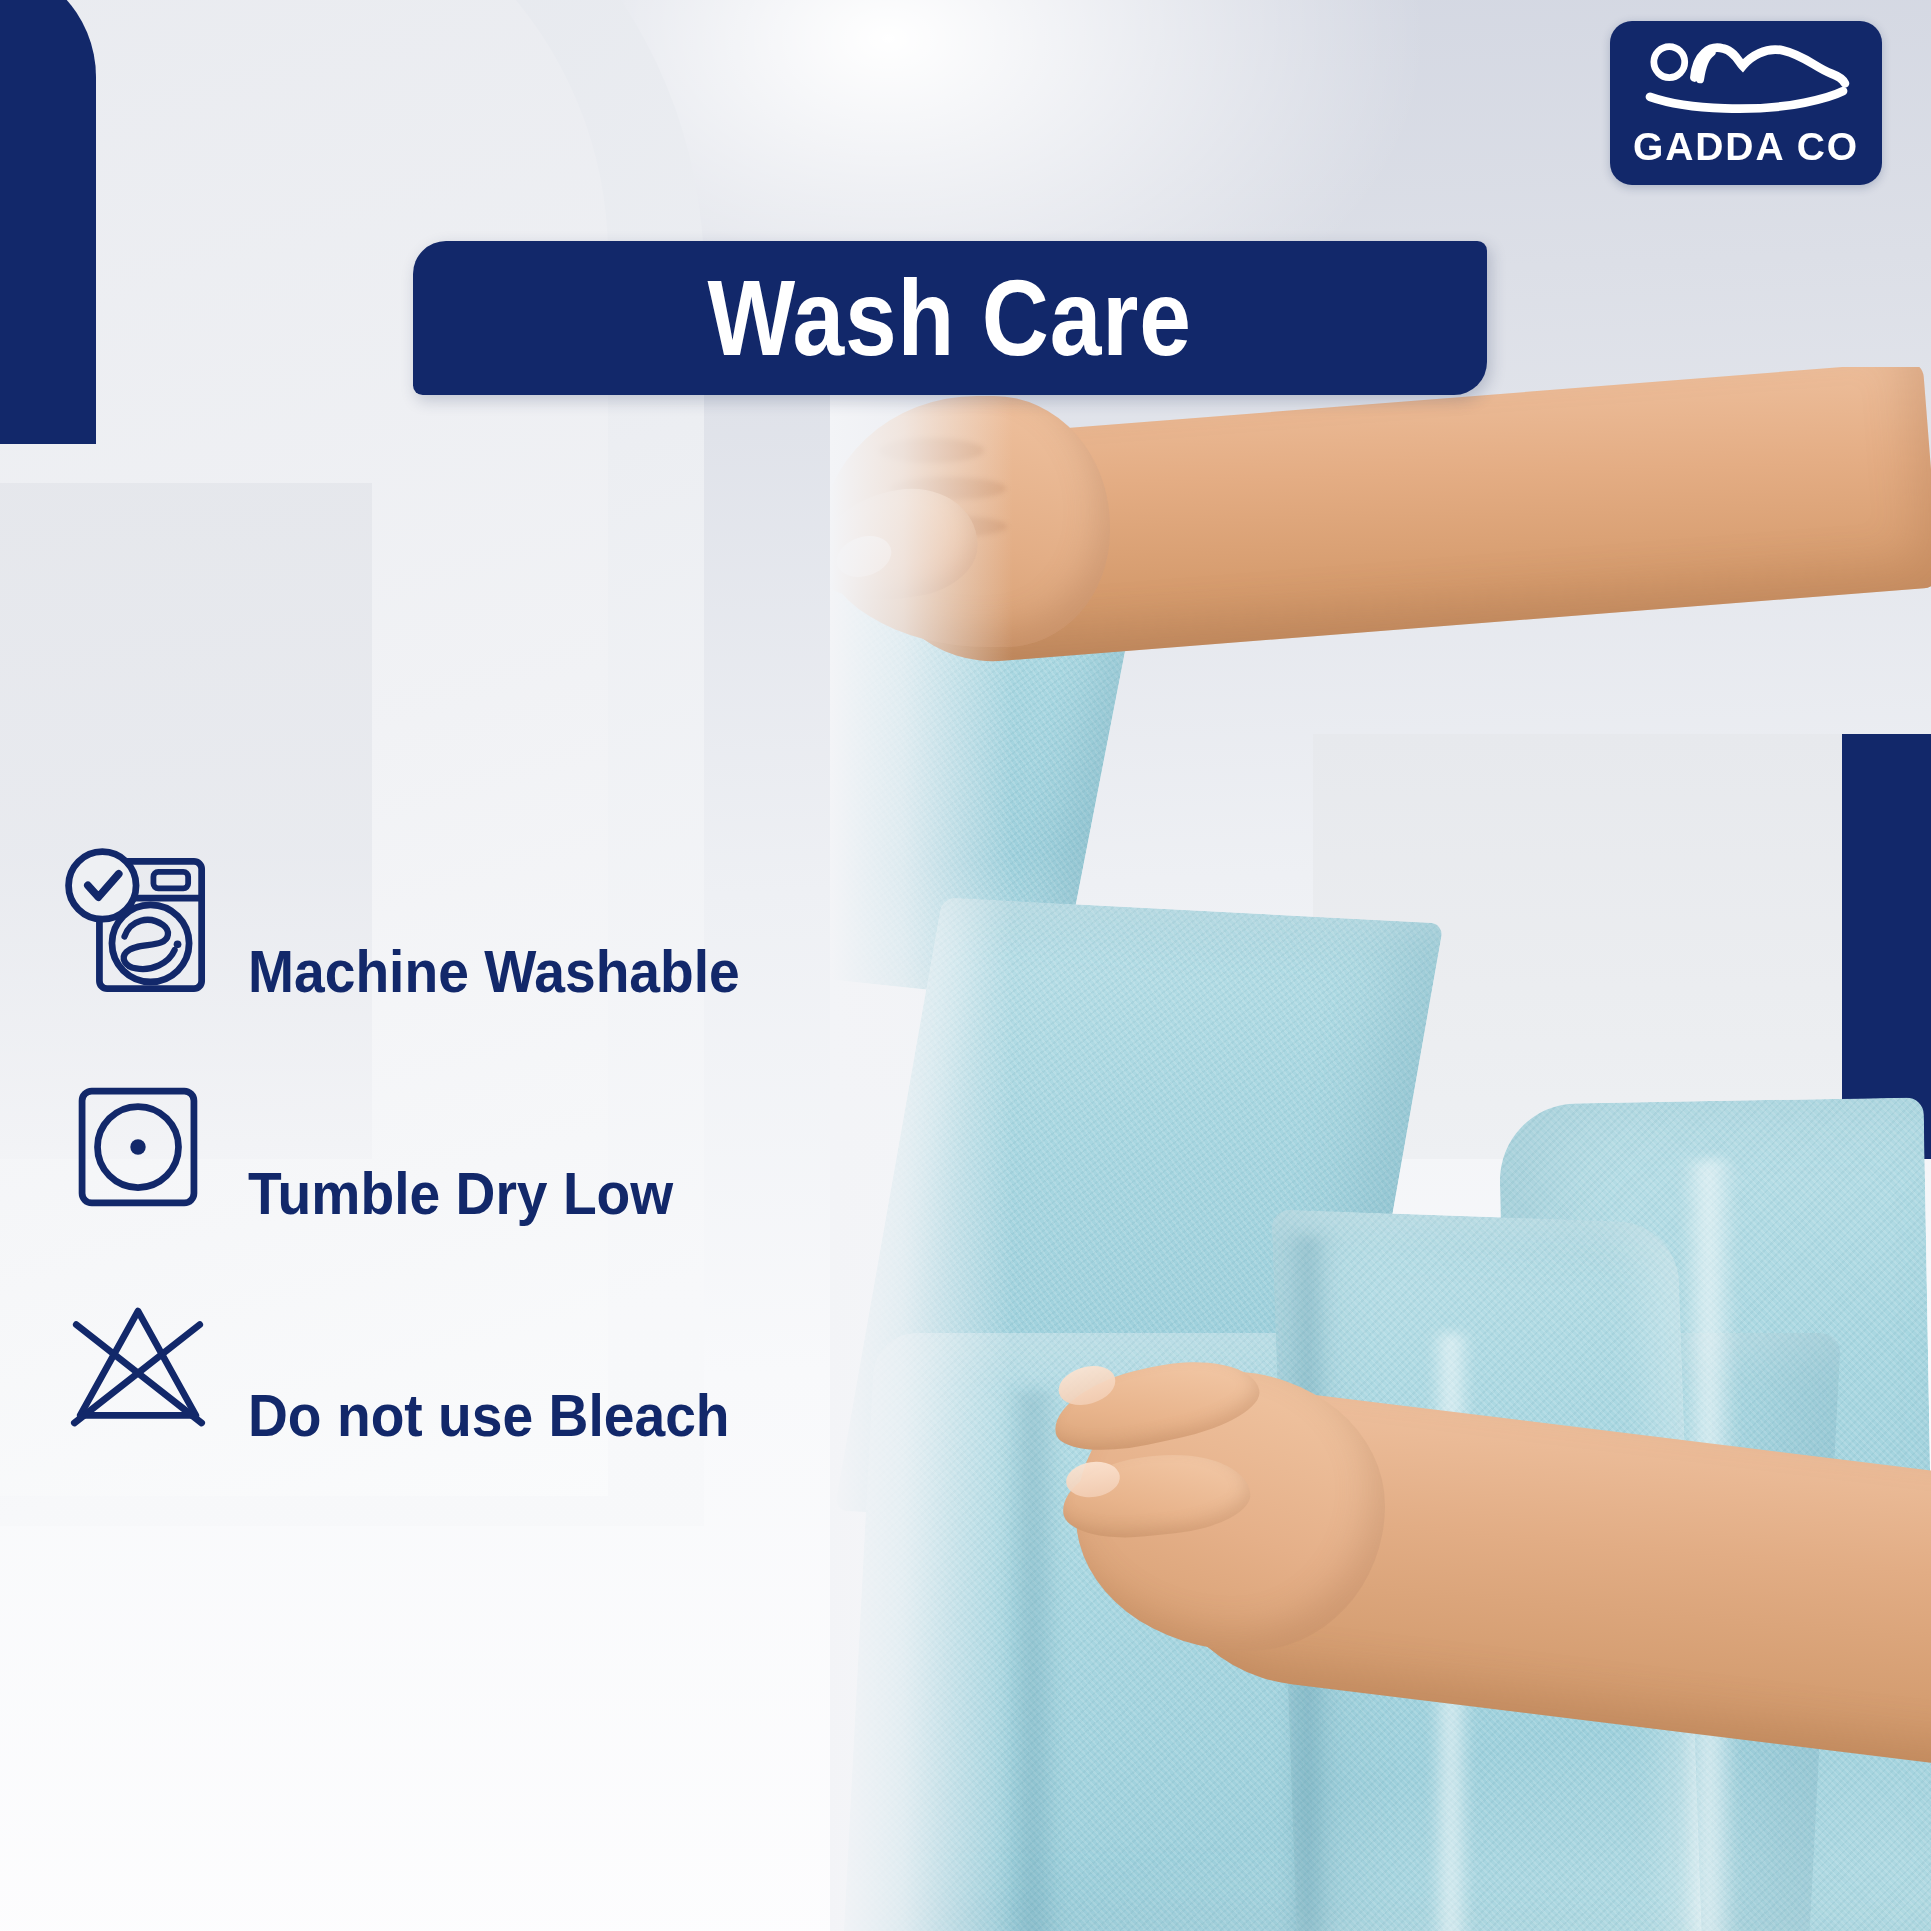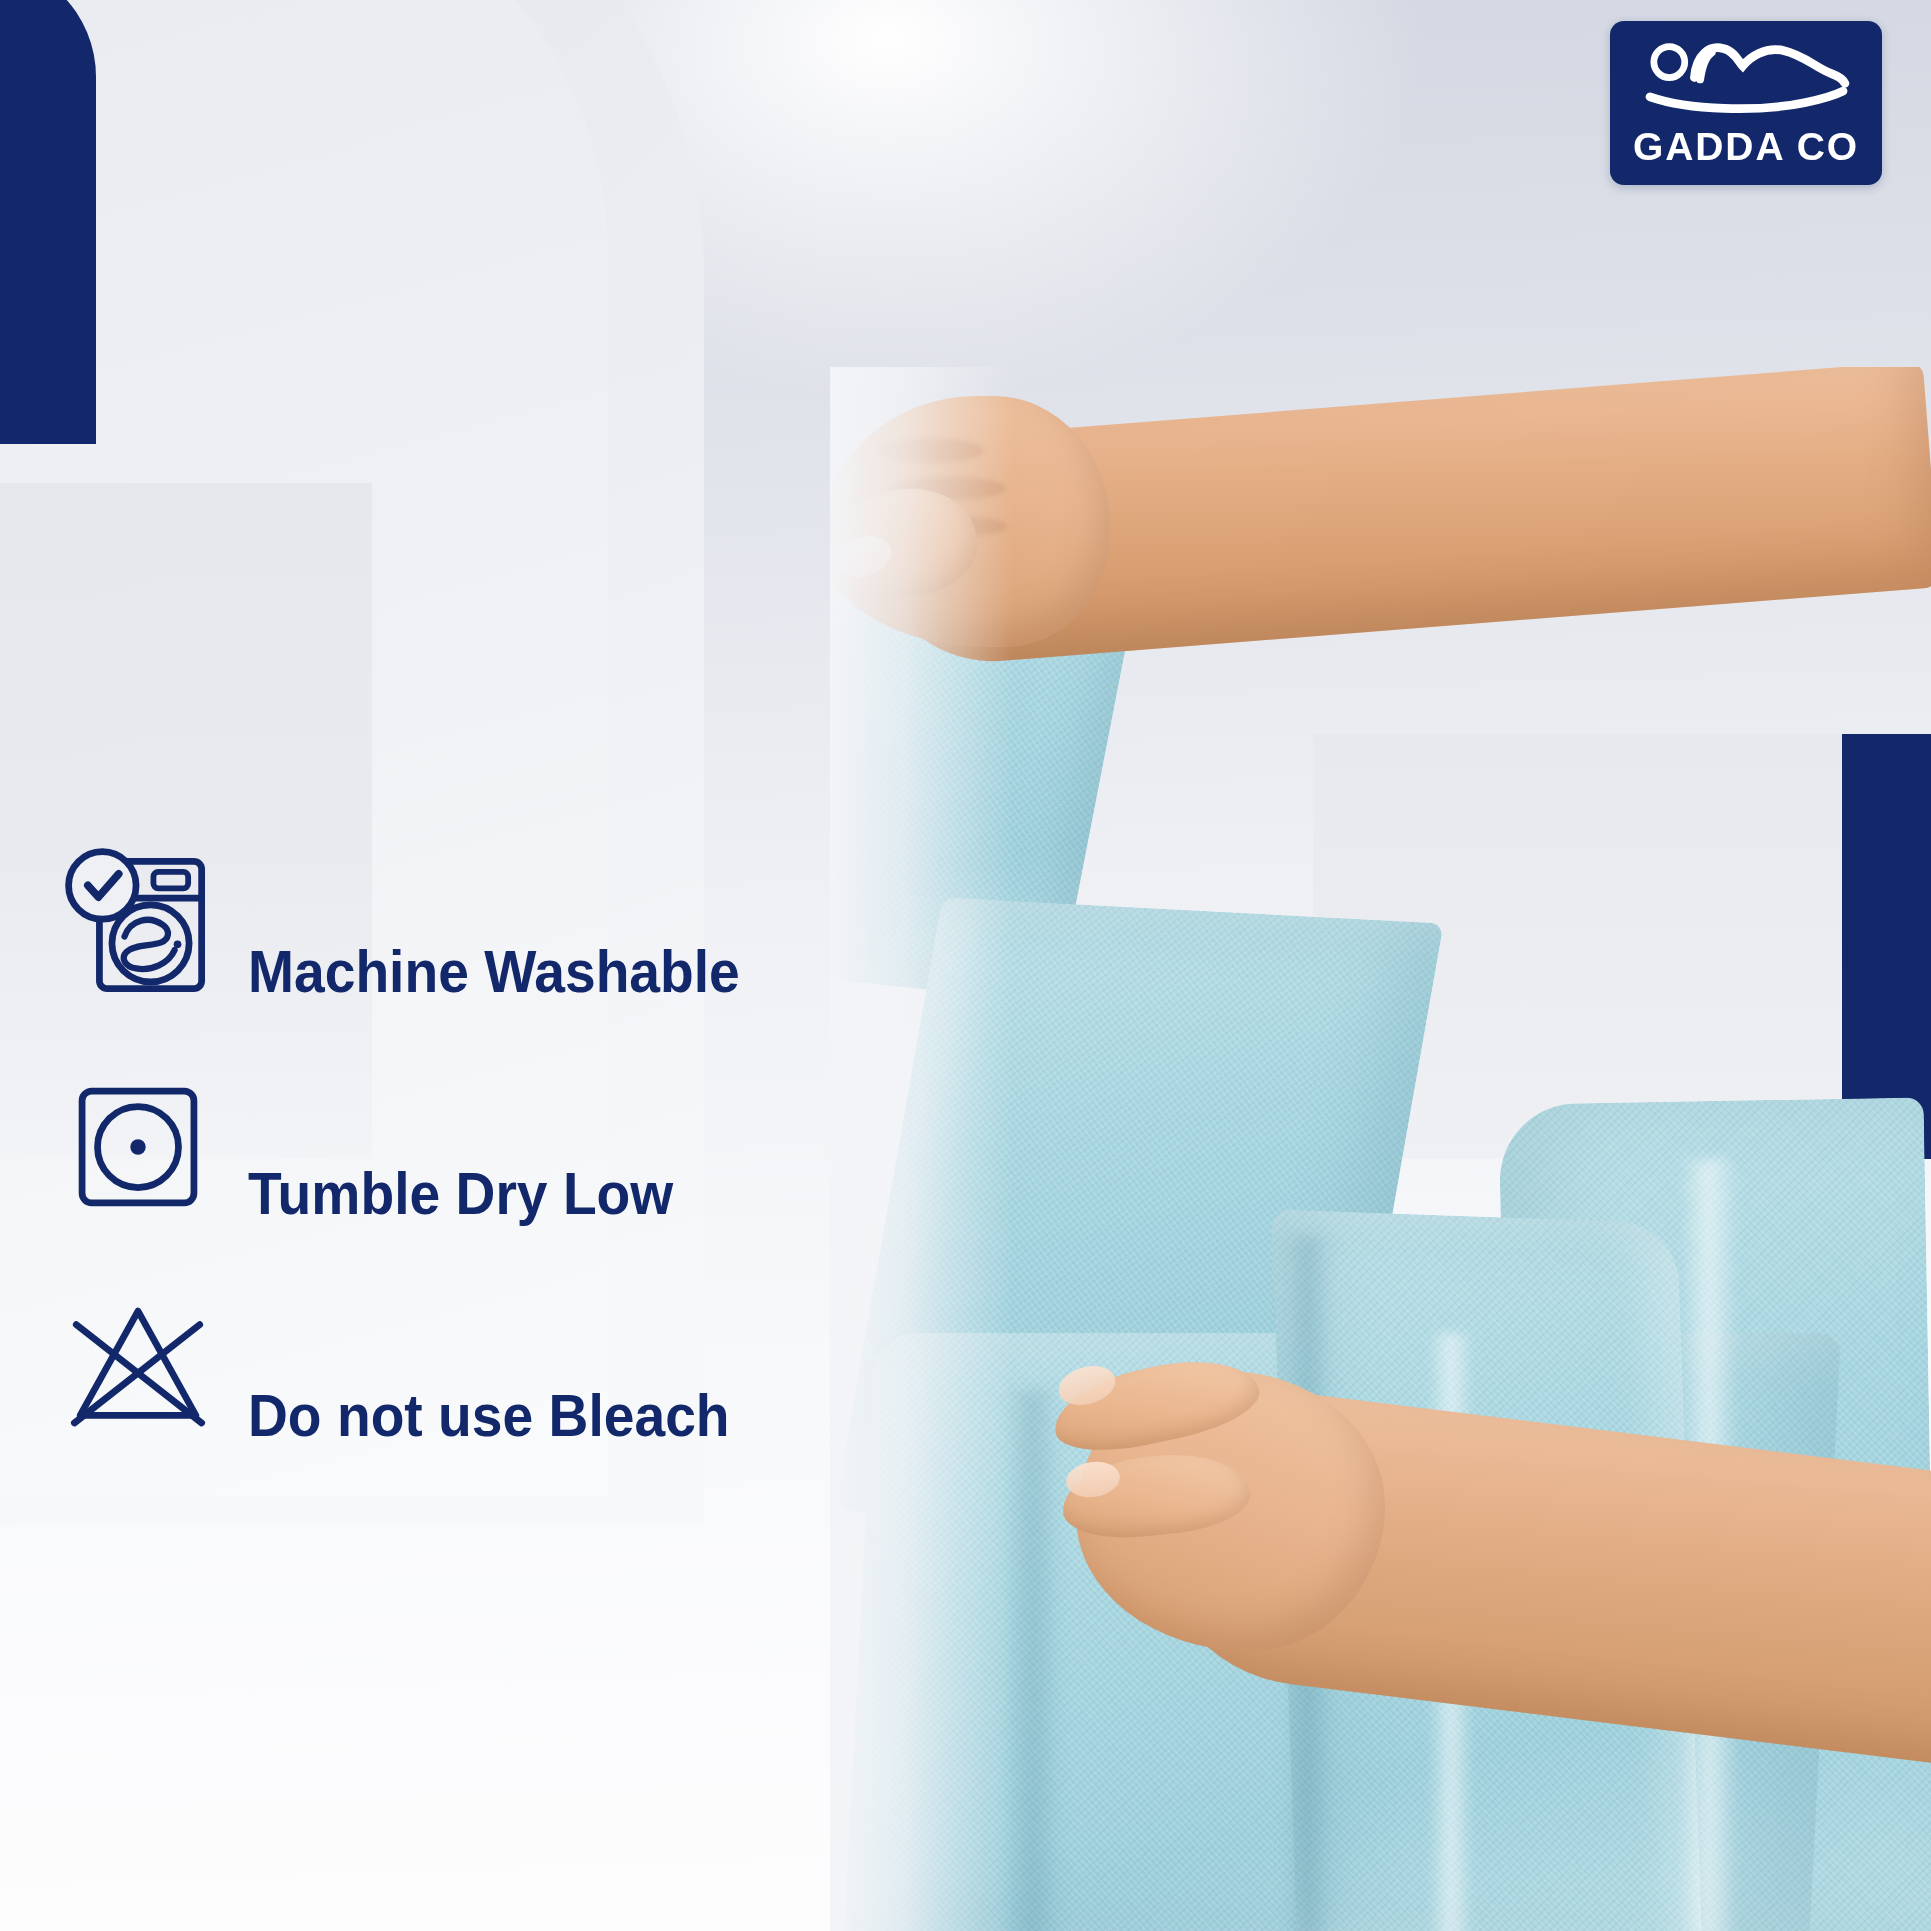--- a/index.html
+++ b/index.html
@@ -147,21 +147,21 @@
     filter:blur(5.8px);
   }
   .photo-fade-left{
     position:absolute;left:0;top:0;width:183px;height:100%;
     background:linear-gradient(90deg,#f3f4f7 0%, rgba(243,244,247,.75) 40%, rgba(243,244,247,0) 100%);
   }
 
   
   .logo{
     position:absolute;left:1610px;top:21px;width:272px;height:164px;
-    background:#12286a;border-radius:14px;
+    background:#12286a;border-radius:22px;
     display:flex;flex-direction:column;align-items:center;justify-content:center;
     box-shadow:0 2.9px 9.7px rgba(20,40,90,.22);
   }
   .logo svg{display:block;}
   .logo-word{
     color:#ffffff;font-weight:bold;font-size:39px;letter-spacing:1.9px;
     font-family:"Liberation Sans", sans-serif;margin-top:5.8px;
   }
 
   
@@ -237,20 +237,23 @@
       <svg width="209" height="83" viewBox="0 0 216 86" fill="none">
         <circle cx="28" cy="26" r="16" stroke="#ffffff" stroke-width="7"></circle>
         <path d="M54 42 C56 18, 70 8, 84 12 C96 15, 100 26, 104 30 C112 20, 128 10, 146 14 C168 19, 180 32, 196 38 C204 41, 208 44, 210 48" stroke="#ffffff" stroke-width="9" stroke-linecap="round" fill="none"></path>
         <path d="M60 44 C62 30, 66 20, 72 16" stroke="#ffffff" stroke-width="8" stroke-linecap="round" fill="none"></path>
         <path d="M8 62 C48 76, 120 78, 168 68 C188 64, 200 60, 208 56" stroke="#ffffff" stroke-width="9" stroke-linecap="round" fill="none"></path>
       </svg>
     </span>
     <span class="logo-word">GADDA CO</span>
   </div>
 
+  <div class="title-banner">
+    <span class="title-text">Wash Care</span>
+  </div>
 
   <div class="care-list">
 
     <div class="care-row">
       <span class="care-icon">
         <svg width="162" height="162" viewBox="0 0 168 168" fill="none">
           <rect x="44" y="18" width="106" height="132" rx="8" stroke="#12286a" stroke-width="7"></rect>
           <line x1="44" y1="56" x2="150" y2="56" stroke="#12286a" stroke-width="7"></line>
           <circle cx="70" cy="37" r="8" stroke="#12286a" stroke-width="6"></circle>
           <rect x="100" y="29" width="36" height="17" rx="5" stroke="#12286a" stroke-width="6"></rect>

